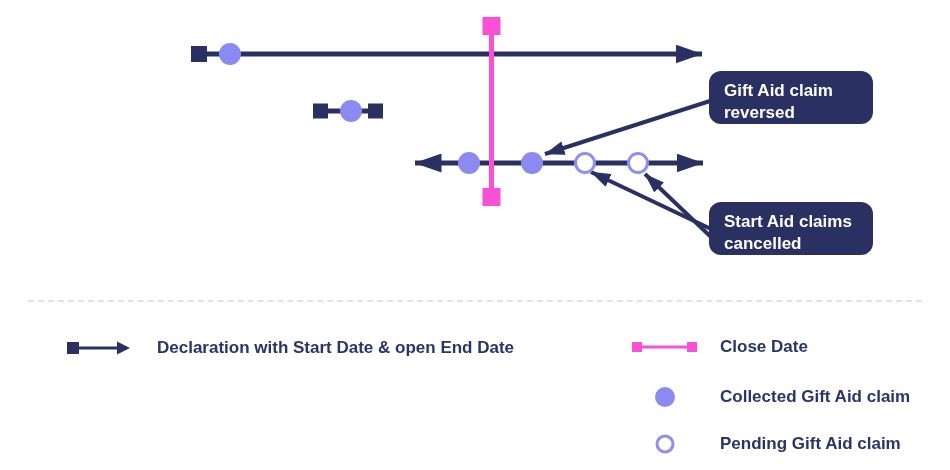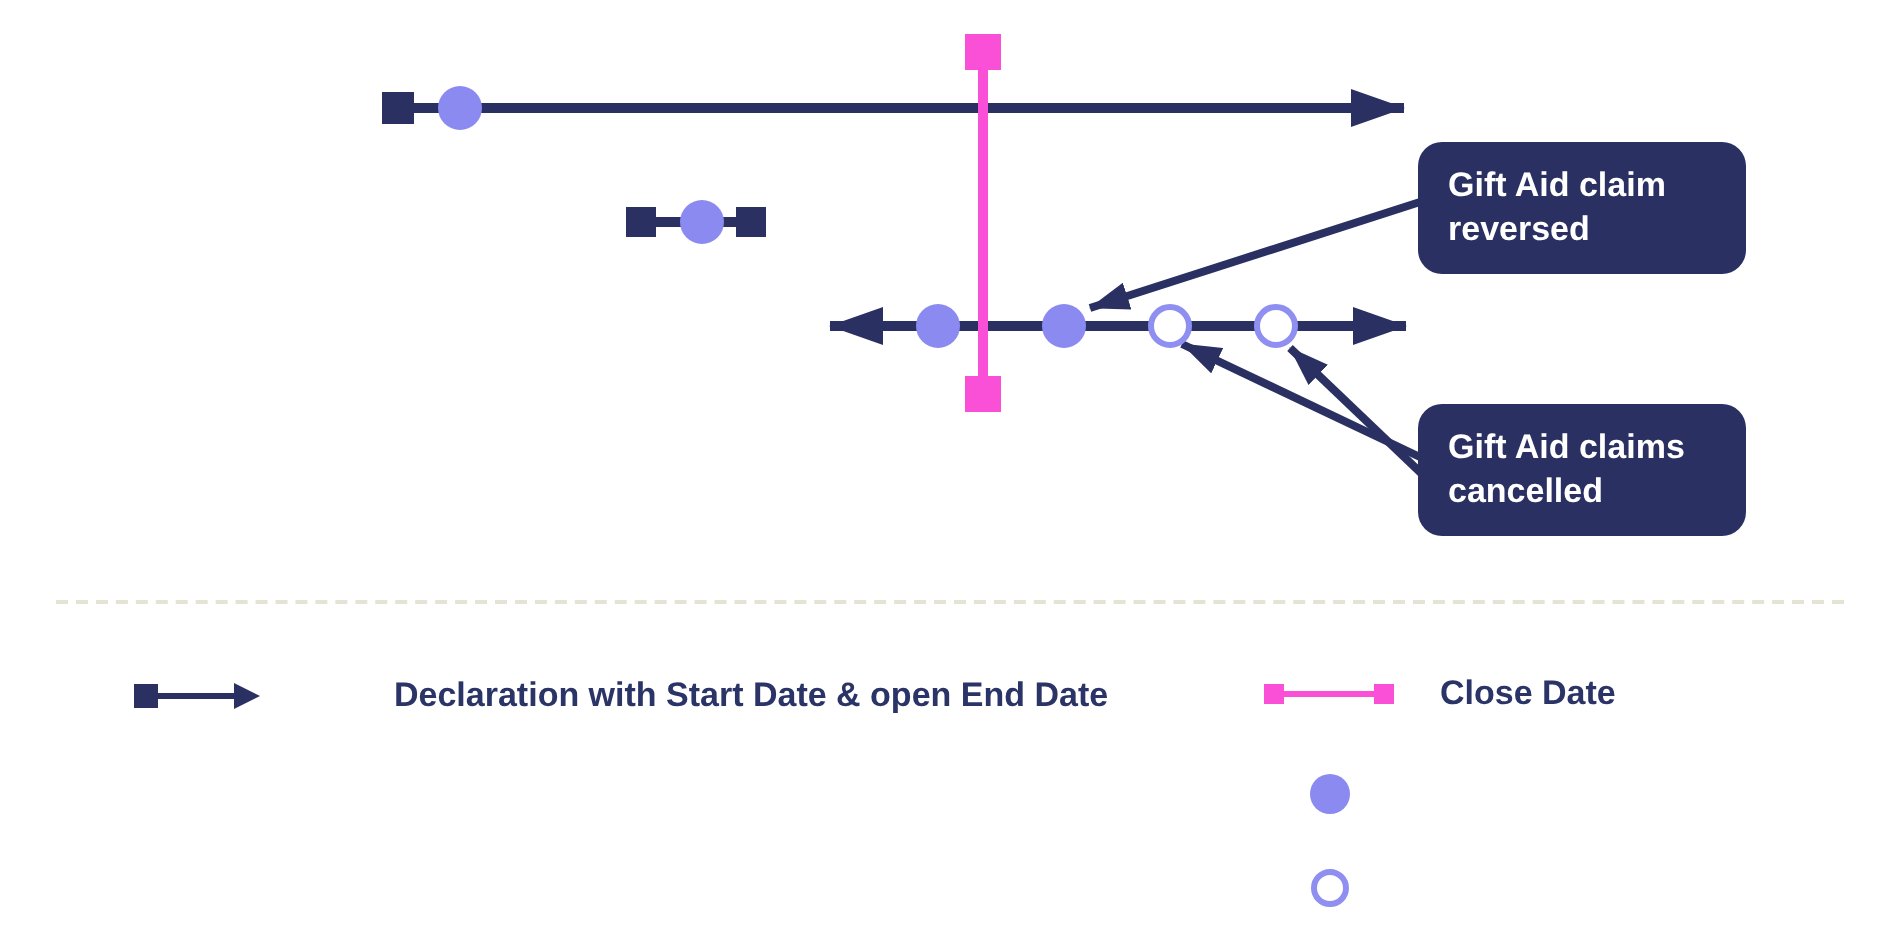--- a/index.html
+++ b/index.html
@@ -2,39 +2,39 @@
 <html><head>
 <meta charset="utf-8">
 <style>
   * { margin:0; padding:0; box-sizing:border-box; }
   body { background:#ffffff; font-family:"Liberation Sans", sans-serif; }
   .stage { position:relative; width:950px; height:470px; background:#ffffff; overflow:hidden; }
 
   .diagram-svg { position:absolute; left:0; top:0; }
 
   .callout {
-    position:absolute; width:164px; height:66px;
+    position:absolute; width:164px; height:53px;
     background:#2a3162; border-radius:12px;
     color:#ffffff; font-size:17px; line-height:22px; font-weight:bold;
-    display:flex; align-items:center; padding:0 12px 0 15px;
+    display:flex; align-items:flex-end; padding:0 12px 0 15px;
   }
   .callout-reversed  { left:709px; top:71px; }
   .callout-cancelled { left:709px; top:202px; }
 
   .separator {
     position:absolute; left:28px; right:28px; top:300px;
     border-top:2px dashed #e5e3d3;
   }
 
   .legend-row { position:absolute; display:flex; align-items:center; height:24px; }
   .legend-row .glyph-box { display:flex; align-items:center; justify-content:center; }
   .legend-label {
     color:#2b3467; font-size:17px; font-weight:700; line-height:24px; white-space:nowrap;
   }
-  .lrow-left  { left:67px;gap:40px; }
+  .lrow-left  { left:67px; }
   .lrow-left  .glyph-box { width:64px; }
   .lrow-left  .legend-label { margin-left:26px; }
   .lrow-right { left:632px; }
   .lrow-right .glyph-box { width:65px; }
   .lrow-right .legend-label { margin-left:23px; }
 
   .navy-fill   { fill:#2a3162; }
   .navy-stroke { stroke:#2a3162; }
 </style>
 </head>
@@ -86,21 +86,21 @@
     <circle cx="469" cy="163" r="11" fill="#8a8af0"></circle>
     <circle cx="532" cy="163" r="11" fill="#8a8af0"></circle>
     <circle cx="585" cy="163" r="9.5" fill="#ffffff" stroke="#8f8ff2" stroke-width="3"></circle>
     <circle cx="638" cy="163" r="9.5" fill="#ffffff" stroke="#8f8ff2" stroke-width="3"></circle>
   </svg>
 
   <div class="callout callout-reversed">
     <span>Gift Aid claim reversed</span>
   </div>
   <div class="callout callout-cancelled">
-    <span>Gift Aid claims cancelled</span>
+    <span>Start Aid claims cancelled</span>
   </div>
 
   <div class="separator"></div>
 
   <div class="legend-row lrow-left" style="top:336px">
     <span class="glyph-box">
       <svg width="64" height="22">
         <rect x="0" y="5" width="12" height="12" class="navy-fill"></rect>
         <line x1="10" y1="11" x2="52" y2="11" class="navy-stroke" stroke-width="3"></line>
         <polygon points="50,4.5 63,11 50,17.5" class="navy-fill"></polygon>
@@ -121,23 +121,25 @@
     </span>
     <span class="legend-label">Close Date</span>
   </div>
 
   <div class="legend-row lrow-right" style="top:385px">
     <span class="glyph-box">
       <svg width="22" height="22">
           <circle cx="11" cy="11" r="10" fill="#8a8af0"></circle>
         </svg>
     </span>
+    <span class="legend-label">Collected Gift Aid claim</span>
   </div>
 
   <div class="legend-row lrow-right" style="top:432px">
     <span class="glyph-box">
       <svg width="22" height="22">
           <circle cx="11" cy="11" r="8" fill="#ffffff" stroke="#8f8ff2" stroke-width="3"></circle>
         </svg>
     </span>
+    <span class="legend-label">Pending Gift Aid claim</span>
   </div>
 
 </div>
 
 </body></html>

